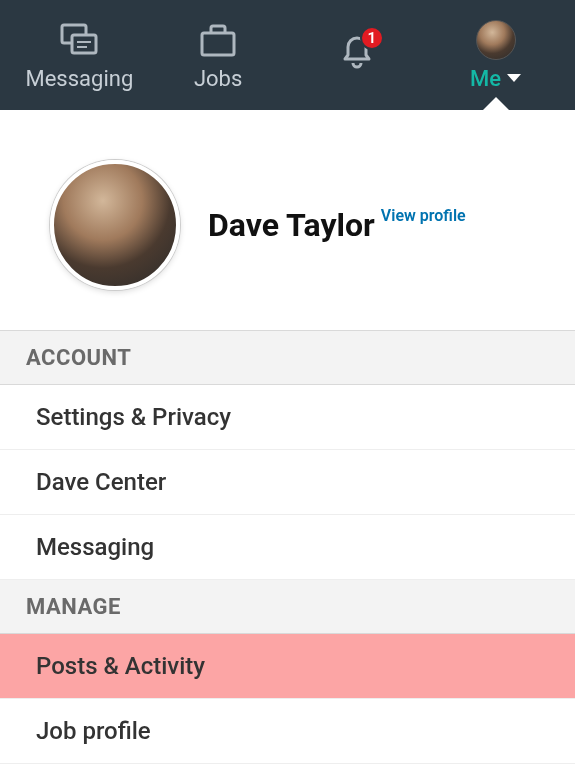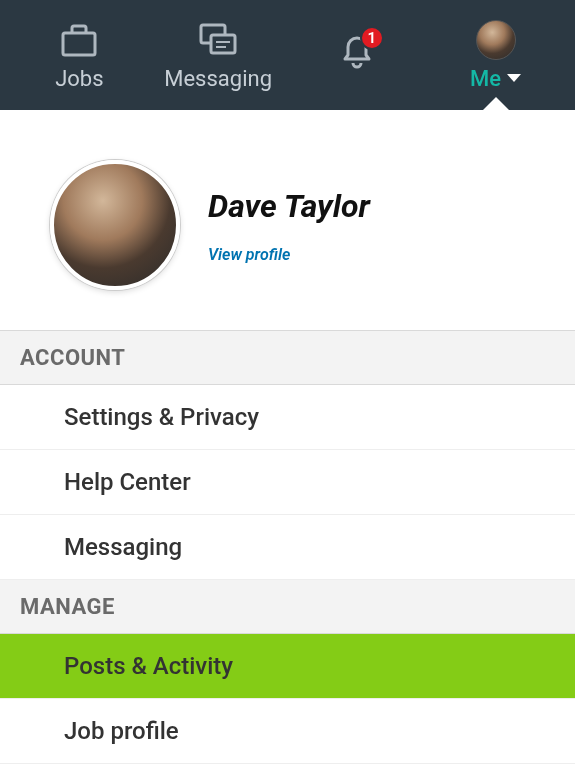--- a/index.html
+++ b/index.html
@@ -71,72 +71,72 @@
     padding: 50px 40px 40px 50px;
     border-bottom: 1px solid #d9d9d9;
   }
   .avatar-large {
     width: 130px; height: 130px; border-radius: 50%;
     background: radial-gradient(circle at 40% 30%, #d2b79a 0%, #a07a5c 35%, #4a3a2f 60%, #2a2a2a 100%);
     border: 4px solid #fff;
     box-shadow: 0 0 0 1px #ccc, 0 2px 6px rgba(0,0,0,0.15);
     flex-shrink: 0;
   }
-  .profile-texts { display: flex; flex-direction: column; gap: 20px; font-style: italic; }
+  .profile-texts { display: flex; flex-direction: row; gap: 6px; }
   .profile-name { font-size: 32px; font-weight: 700; color: #111; }
   .view-profile { font-size: 16px; font-weight: 600; color: #0073b0; cursor: pointer; }
 
   .section-header {
     background: #f3f3f3;
     color: #6a6a6a;
     font-size: 22px;
     font-weight: 700;
     letter-spacing: 0.5px;
-    padding: 14px 20px;
+    padding: 14px 26px;
     border-bottom: 1px solid #d9d9d9;
   }
   .menu-item {
     background: #fff;
     color: #333;
     font-size: 24px;
     font-weight: 500;
-    padding: 18px 64px;
+    padding: 18px 36px;
     border-bottom: 1px solid #eee;
     cursor: pointer;
   }
-  .menu-item.highlight { background: #84cc16; }
+  .menu-item.highlight { background: #fca5a5; }
   .menu-item:last-child { border-bottom: none; }
 
   svg { display: block; }
 </style>
 </head>
 <body>
 
 <div class="topnav">
 
   <div class="nav-item">
     <div class="icon-wrap">
-      <svg width="36" height="34" viewBox="0 0 36 34">
-        <rect x="2" y="10" width="32" height="22" rx="2" fill="none" stroke="#aeb7bf" stroke-width="3"></rect>
-        <path d="M11 10 V5 a2 2 0 0 1 2 -2 h10 a2 2 0 0 1 2 2 V10" fill="none" stroke="#aeb7bf" stroke-width="3"></path>
-      </svg>
-    </div>
-    <div class="label">Jobs</div>
-  </div>
-
-  <div class="nav-item">
-    <div class="icon-wrap">
       <svg width="40" height="36" viewBox="0 0 40 36">
         <rect x="3" y="3" width="24" height="18" rx="2" fill="none" stroke="#aeb7bf" stroke-width="3"></rect>
         <rect x="13" y="13" width="24" height="18" rx="2" fill="#2b3842" stroke="#aeb7bf" stroke-width="3"></rect>
         <line x1="18" y1="20" x2="32" y2="20" stroke="#aeb7bf" stroke-width="2"></line>
         <line x1="18" y1="25" x2="28" y2="25" stroke="#aeb7bf" stroke-width="2"></line>
       </svg>
     </div>
     <div class="label">Messaging</div>
+  </div>
+
+  <div class="nav-item">
+    <div class="icon-wrap">
+      <svg width="36" height="34" viewBox="0 0 36 34">
+        <rect x="2" y="10" width="32" height="22" rx="2" fill="none" stroke="#aeb7bf" stroke-width="3"></rect>
+        <path d="M11 10 V5 a2 2 0 0 1 2 -2 h10 a2 2 0 0 1 2 2 V10" fill="none" stroke="#aeb7bf" stroke-width="3"></path>
+      </svg>
+    </div>
+    <div class="label">Jobs</div>
   </div>
 
   <div class="nav-item">
     <div class="icon-wrap">
       <svg width="34" height="36" viewBox="0 0 34 36">
         <path d="M17 4 a9 9 0 0 1 9 9 v8 l3 4 H5 l3 -4 v-8 a9 9 0 0 1 9 -9 Z" fill="none" stroke="#aeb7bf" stroke-width="3" stroke-linejoin="round"></path>
         <path d="M13 29 a4 4 0 0 0 8 0" fill="none" stroke="#aeb7bf" stroke-width="3"></path>
       </svg>
       <div class="badge">1</div>
     </div>
@@ -160,21 +160,21 @@
   <div class="profile-section">
     <div class="avatar-large"></div>
     <div class="profile-texts">
       <div class="profile-name">Dave Taylor</div>
       <div class="view-profile">View profile</div>
     </div>
   </div>
 
   <div class="section-header">ACCOUNT</div>
   <div class="menu-item">Settings &amp; Privacy</div>
-  <div class="menu-item">Help Center</div>
+  <div class="menu-item">Dave Center</div>
   <div class="menu-item">Messaging</div>
 
   <div class="section-header">MANAGE</div>
   <div class="menu-item highlight">Posts &amp; Activity</div>
   <div class="menu-item">Job profile</div>
   <div class="menu-item">Sign out</div>
 
 </div>
 
 </body></html>

